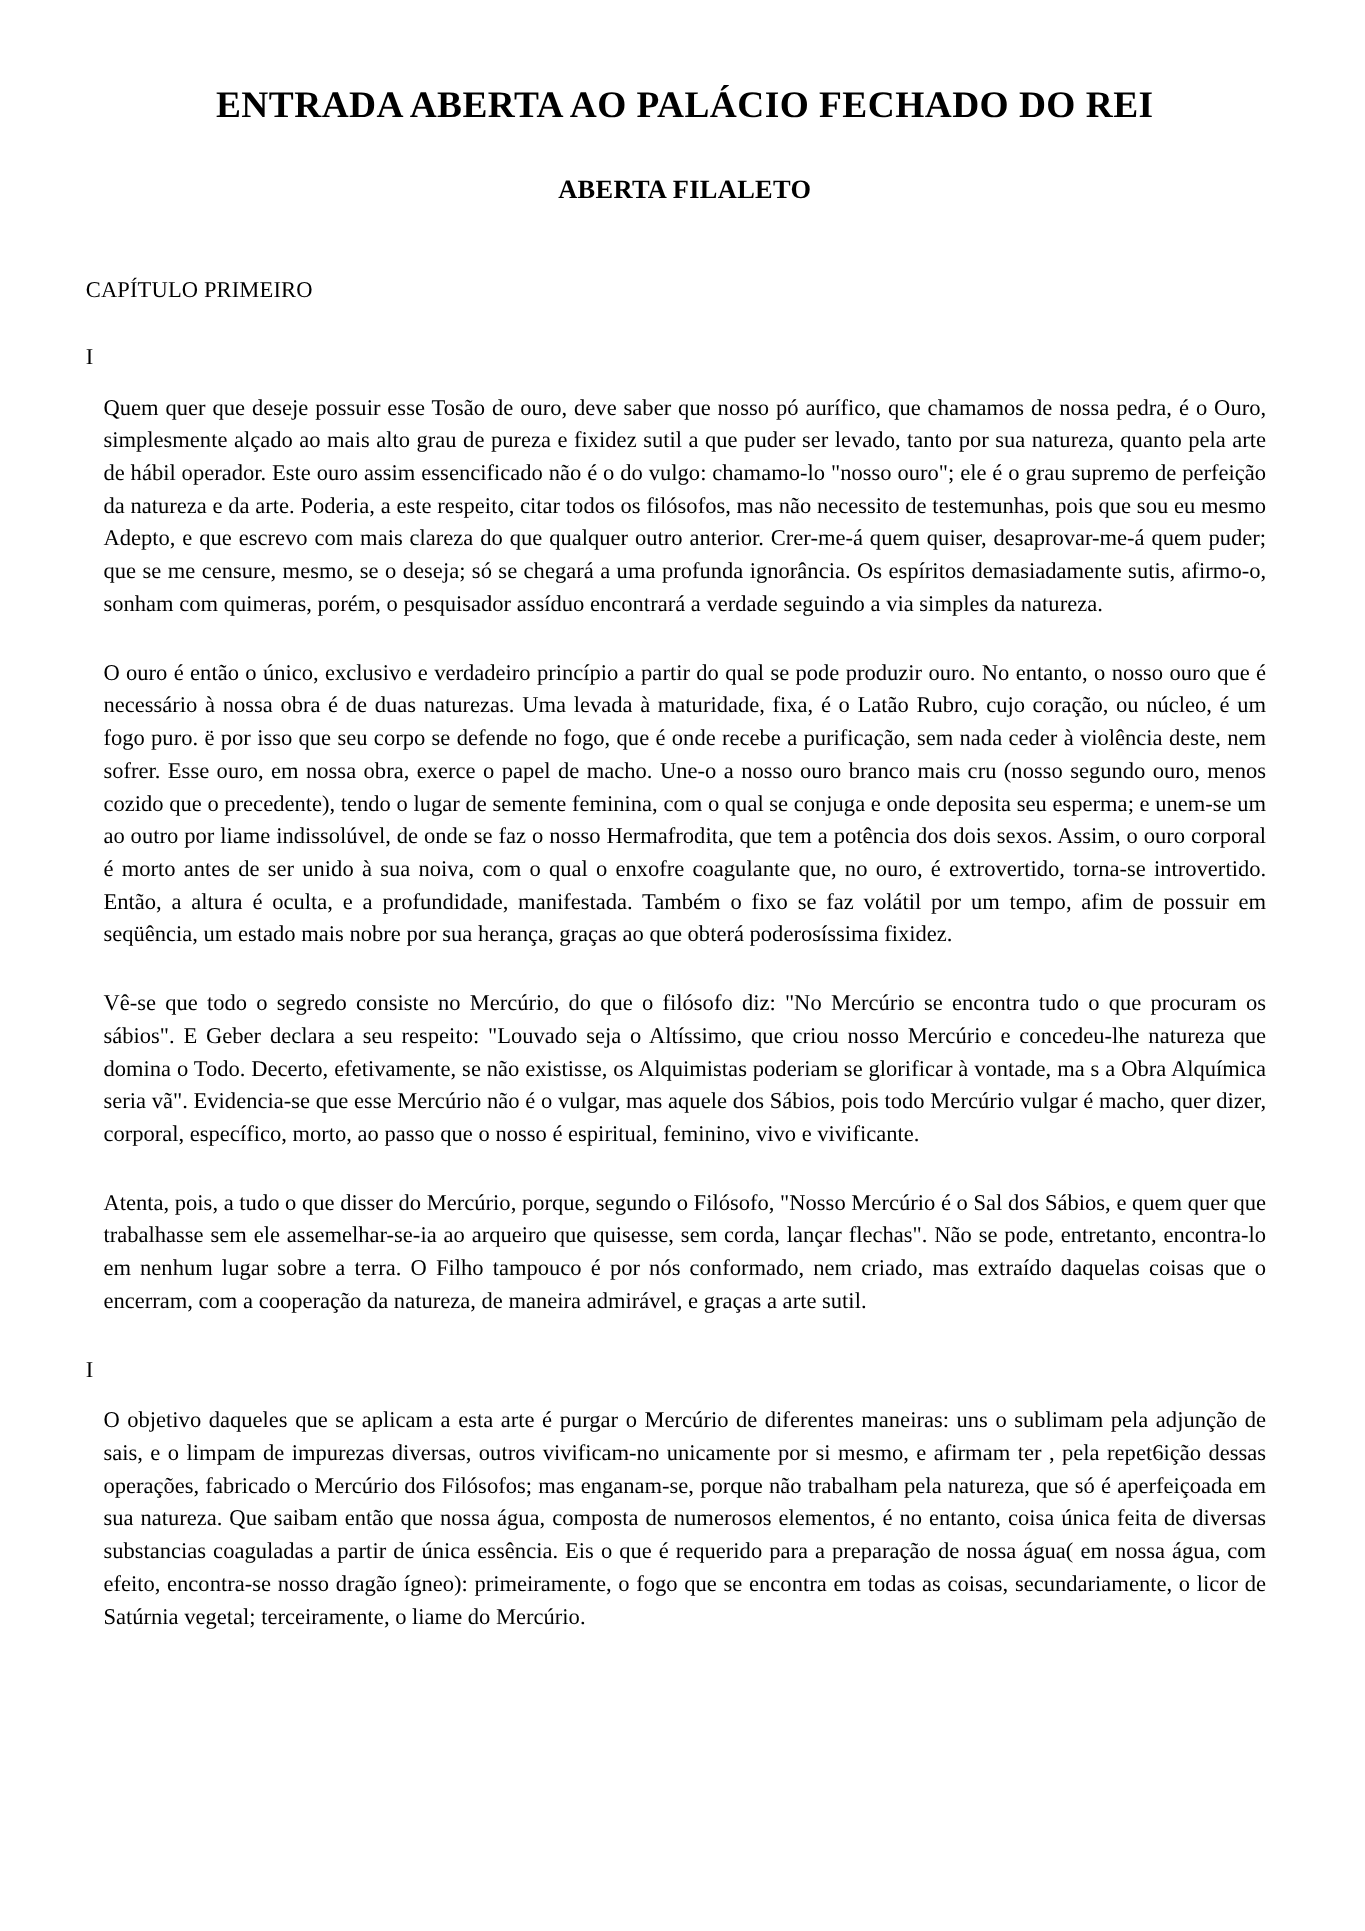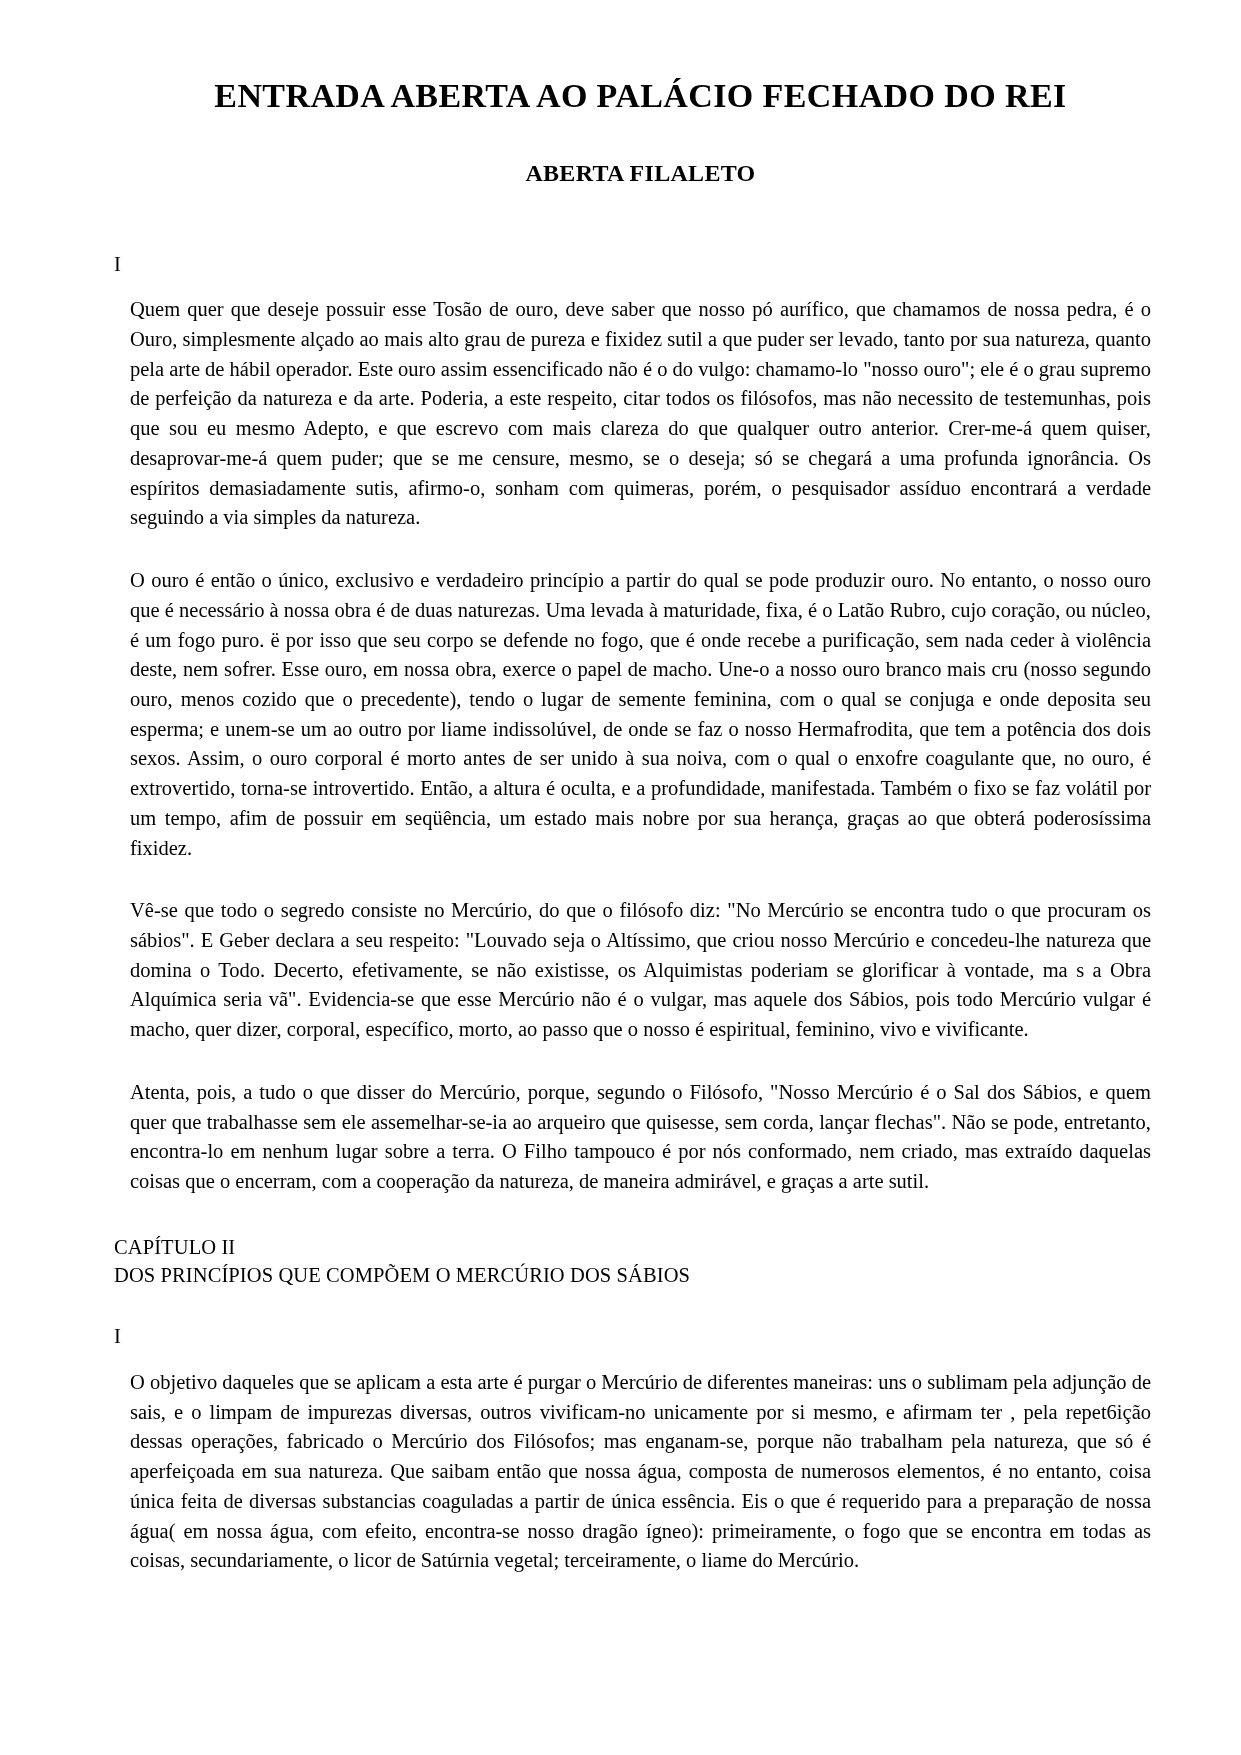--- a/index.html
+++ b/index.html
@@ -11,21 +11,21 @@
     width: 1241px;
     min-height: 1755px;
     font-family: "Liberation Serif", "DejaVu Serif", serif;
     color: #000000;
     -webkit-font-smoothing: antialiased;
   }
   .page {
     width: 1241px;
     min-height: 1755px;
     box-sizing: border-box;
-    padding: 62px 74px 40px 114px;
+    padding: 62px 74px 40px 78px;
     background: #ffffff;
   }
   .doc-title {
     text-align: center;
     font-size: 34px;
     font-weight: bold;
     letter-spacing: 0.4px;
     margin: 14px 0 0 0;
     line-height: 1.2;
   }
@@ -69,42 +69,39 @@
 </head>
 <body>
 
 <div class="page">
 
   <h1 class="doc-title">ENTRADA ABERTA AO PALÁCIO FECHADO DO REI</h1>
 
   <h2 class="doc-author">ABERTA FILALETO</h2>
 
   <div class="chapter-block">
+    <div class="chapter-line">CAPÍTULO PRIMEIRO</div>
   </div>
 
   <div class="section">
     <div class="section-numeral">I</div>
     <p class="section-body">Quem quer que deseje possuir esse Tosão de ouro, deve saber que nosso pó aurífico, que chamamos de nossa pedra, é o Ouro, simplesmente alçado ao mais alto grau de pureza e fixidez sutil a que puder ser levado, tanto por sua natureza, quanto pela arte de hábil operador. Este ouro assim essencificado não é o do vulgo: chamamo-lo "nosso ouro"; ele é o grau supremo de perfeição da natureza e da arte. Poderia, a este respeito, citar todos os filósofos, mas não necessito de testemunhas, pois que sou eu mesmo Adepto, e que escrevo com mais clareza do que qualquer outro anterior. Crer-me-á quem quiser, desaprovar-me-á quem puder; que se me censure, mesmo, se o deseja; só se chegará a uma profunda ignorância. Os espíritos demasiadamente sutis, afirmo-o, sonham com quimeras, porém, o pesquisador assíduo encontrará a verdade seguindo a via simples da natureza.</p>
   </div>
 
   <div class="section">
     <p class="section-body">O ouro é então o único, exclusivo e verdadeiro princípio a partir do qual se pode produzir ouro. No entanto, o nosso ouro que é necessário à nossa obra é de duas naturezas. Uma levada à maturidade, fixa, é o Latão Rubro, cujo coração, ou núcleo, é um fogo puro. ë por isso que seu corpo se defende no fogo, que é onde recebe a purificação, sem nada ceder à violência deste, nem sofrer. Esse ouro, em nossa obra, exerce o papel de macho. Une-o a nosso ouro branco mais cru (nosso segundo ouro, menos cozido que o precedente), tendo o lugar de semente feminina, com o qual se conjuga e onde deposita seu esperma; e unem-se um ao outro por liame indissolúvel, de onde se faz o nosso Hermafrodita, que tem a potência dos dois sexos. Assim, o ouro corporal é morto antes de ser unido à sua noiva, com o qual o enxofre coagulante que, no ouro, é extrovertido, torna-se introvertido. Então, a altura é oculta, e a profundidade, manifestada. Também o fixo se faz volátil por um tempo, afim de possuir em seqüência, um estado mais nobre por sua herança, graças ao que obterá poderosíssima fixidez.</p>
   </div>
 
   <div class="section">
     <p class="section-body">Vê-se que todo o segredo consiste no Mercúrio, do que o filósofo diz: "No Mercúrio se encontra tudo o que procuram os sábios". E Geber declara a seu respeito: "Louvado seja o Altíssimo, que criou nosso Mercúrio e concedeu-lhe natureza que domina o Todo. Decerto, efetivamente, se não existisse, os Alquimistas poderiam se glorificar à vontade, ma s a Obra Alquímica seria vã". Evidencia-se que esse Mercúrio não é o vulgar, mas aquele dos Sábios, pois todo Mercúrio vulgar é macho, quer dizer, corporal, específico, morto, ao passo que o nosso é espiritual, feminino, vivo e vivificante.</p>
   </div>
 
   <div class="section">
     <p class="section-body">Atenta, pois, a tudo o que disser do Mercúrio, porque, segundo o Filósofo, "Nosso Mercúrio é o Sal dos Sábios, e quem quer que trabalhasse sem ele assemelhar-se-ia ao arqueiro que quisesse, sem corda, lançar flechas". Não se pode, entretanto, encontra-lo em nenhum lugar sobre a terra. O Filho tampouco é por nós conformado, nem criado, mas extraído daquelas coisas que o encerram, com a cooperação da natureza, de maneira admirável, e graças a arte sutil.</p>
   </div>
 
-  <div class="chapter-block second">
-    <div class="chapter-line">CAPÍTULO II</div>
-    <div class="chapter-line">DOS PRINCÍPIOS QUE COMPÕEM O MERCÚRIO DOS SÁBIOS</div>
-  </div>
 
   <div class="section">
     <div class="section-numeral">I</div>
     <p class="section-body">O objetivo daqueles que se aplicam a esta arte é purgar o Mercúrio de diferentes maneiras: uns o sublimam pela adjunção de sais, e o limpam de impurezas diversas, outros vivificam-no unicamente por si mesmo, e afirmam ter , pela repet6ição dessas operações, fabricado o Mercúrio dos Filósofos; mas enganam-se, porque não trabalham pela natureza, que só é aperfeiçoada em sua natureza. Que saibam então que nossa água, composta de numerosos elementos, é no entanto, coisa única feita de diversas substancias coaguladas a partir de única essência. Eis o que é requerido para a preparação de nossa água( em nossa água, com efeito, encontra-se nosso dragão ígneo): primeiramente, o fogo que se encontra em todas as coisas, secundariamente, o licor de Satúrnia vegetal; terceiramente, o liame do Mercúrio.</p>
   </div>
 
 </div>
 
 </body></html>

